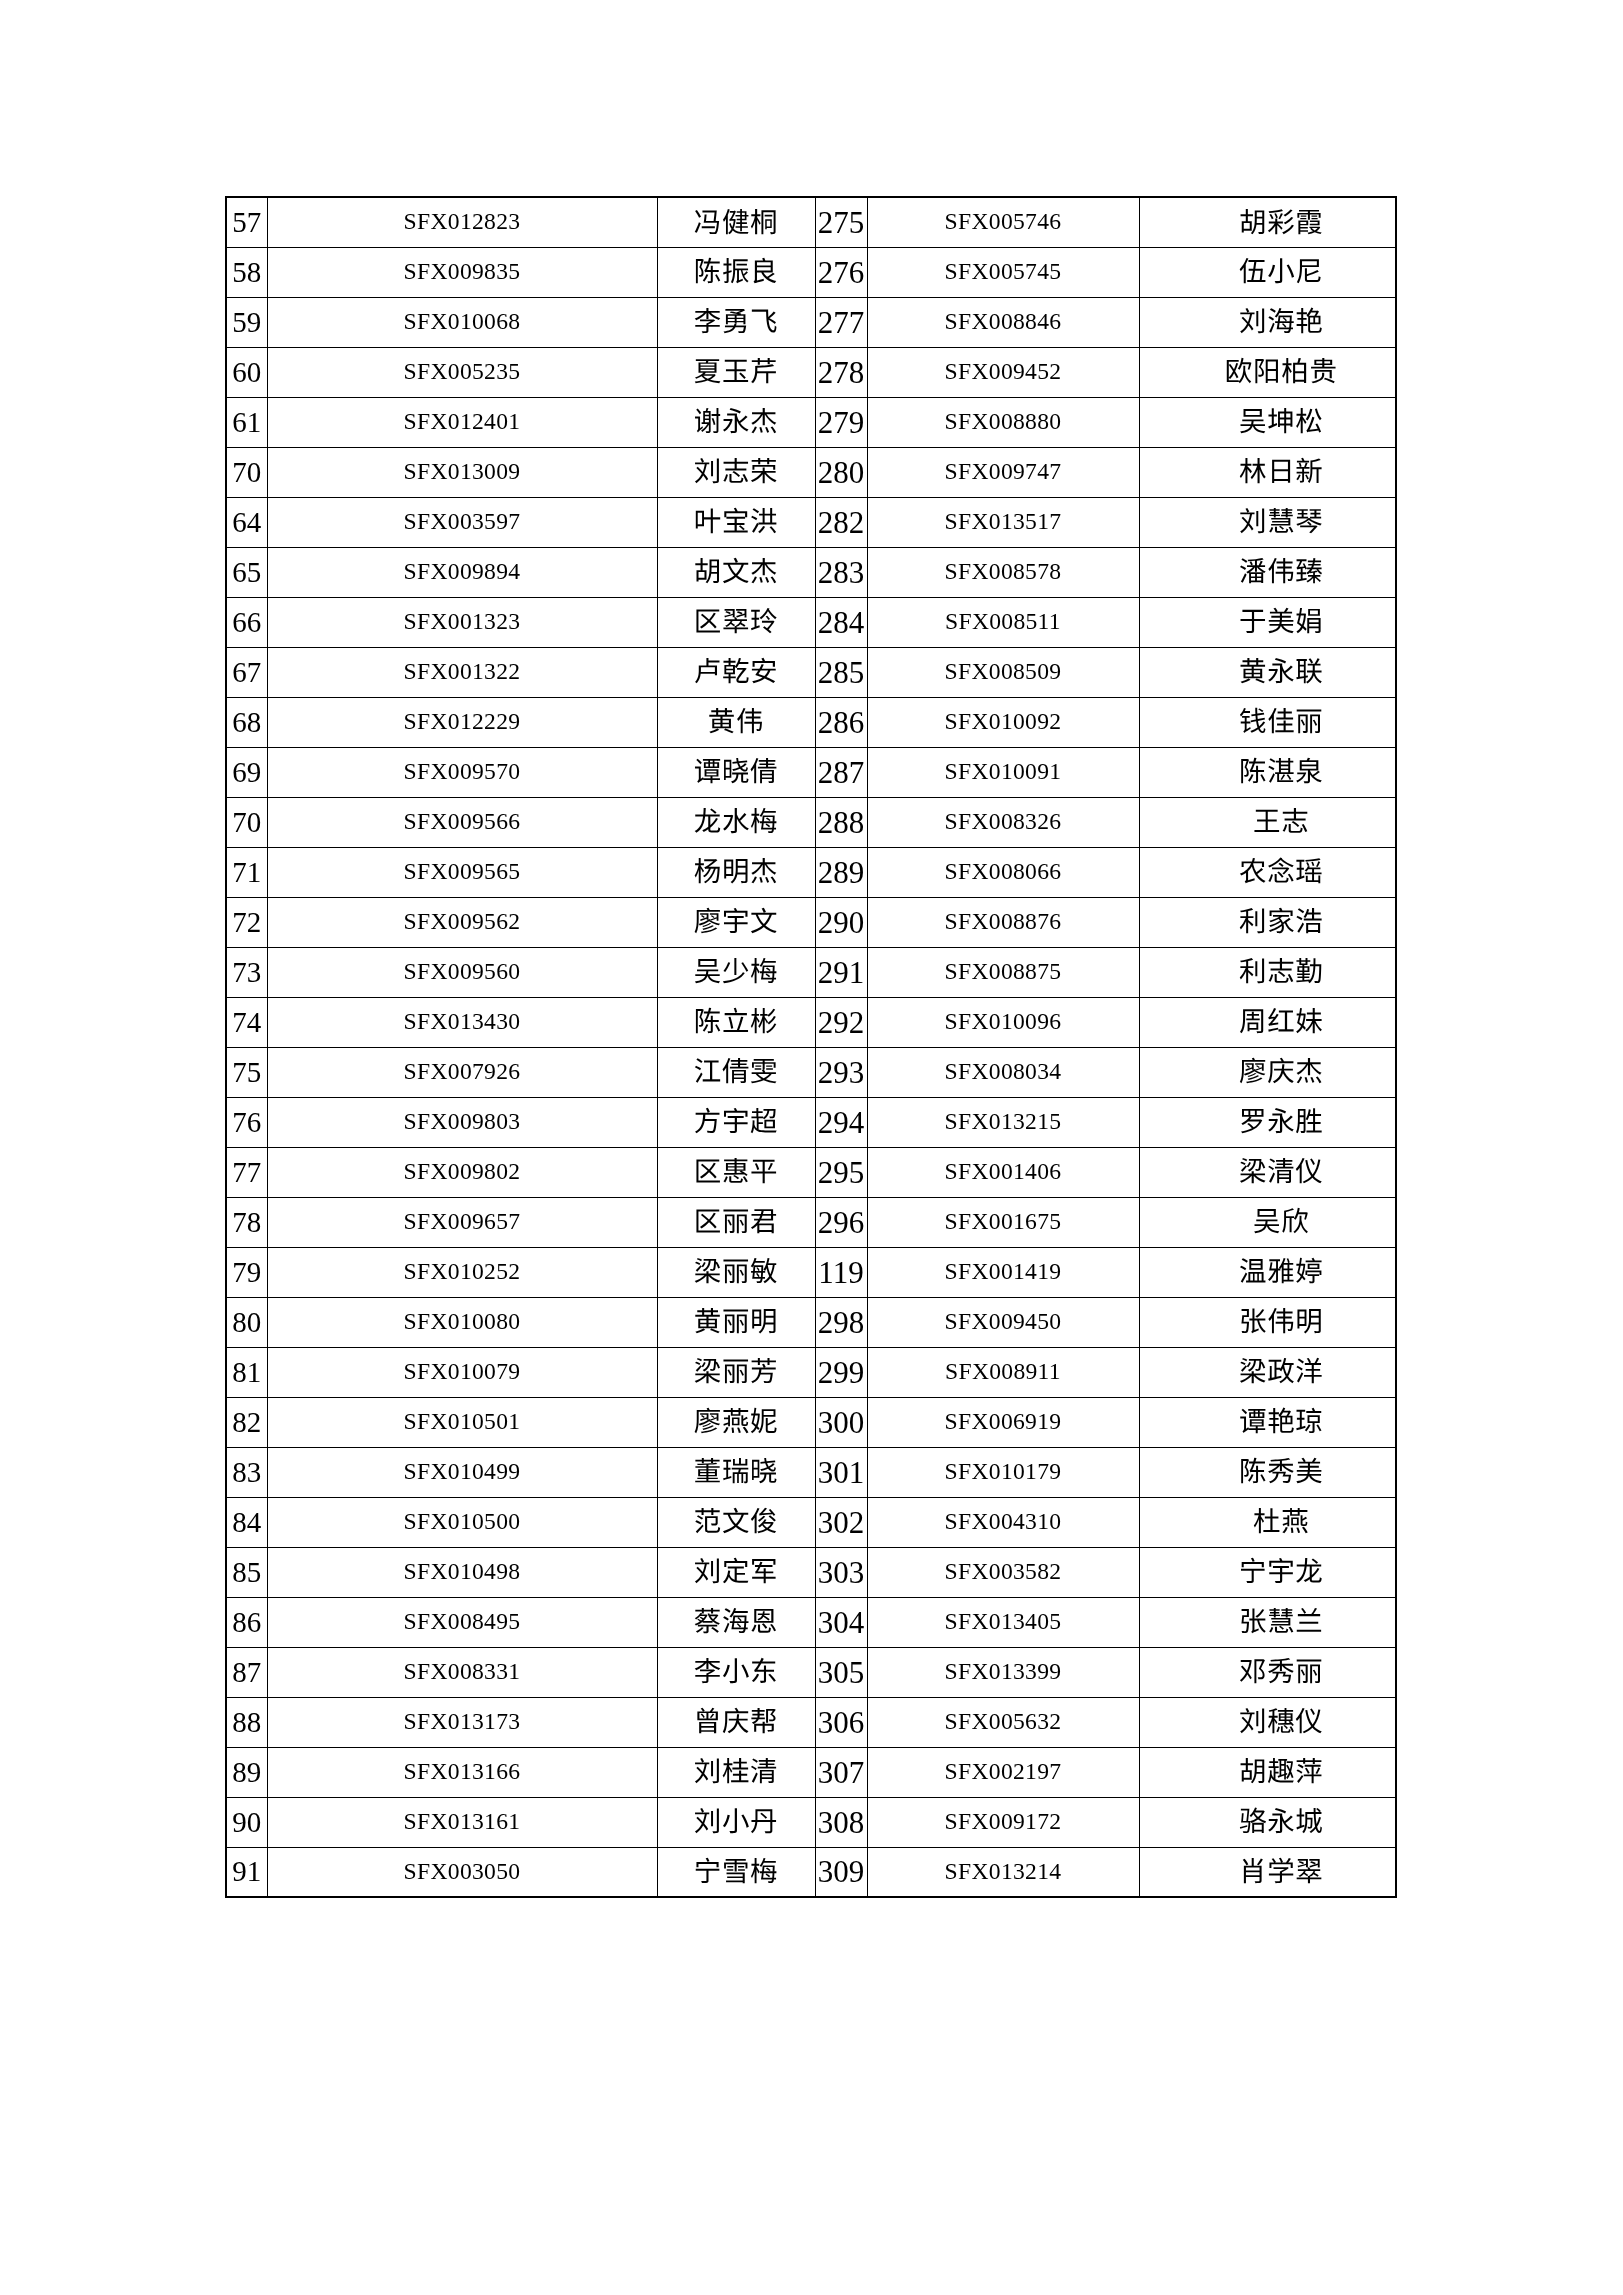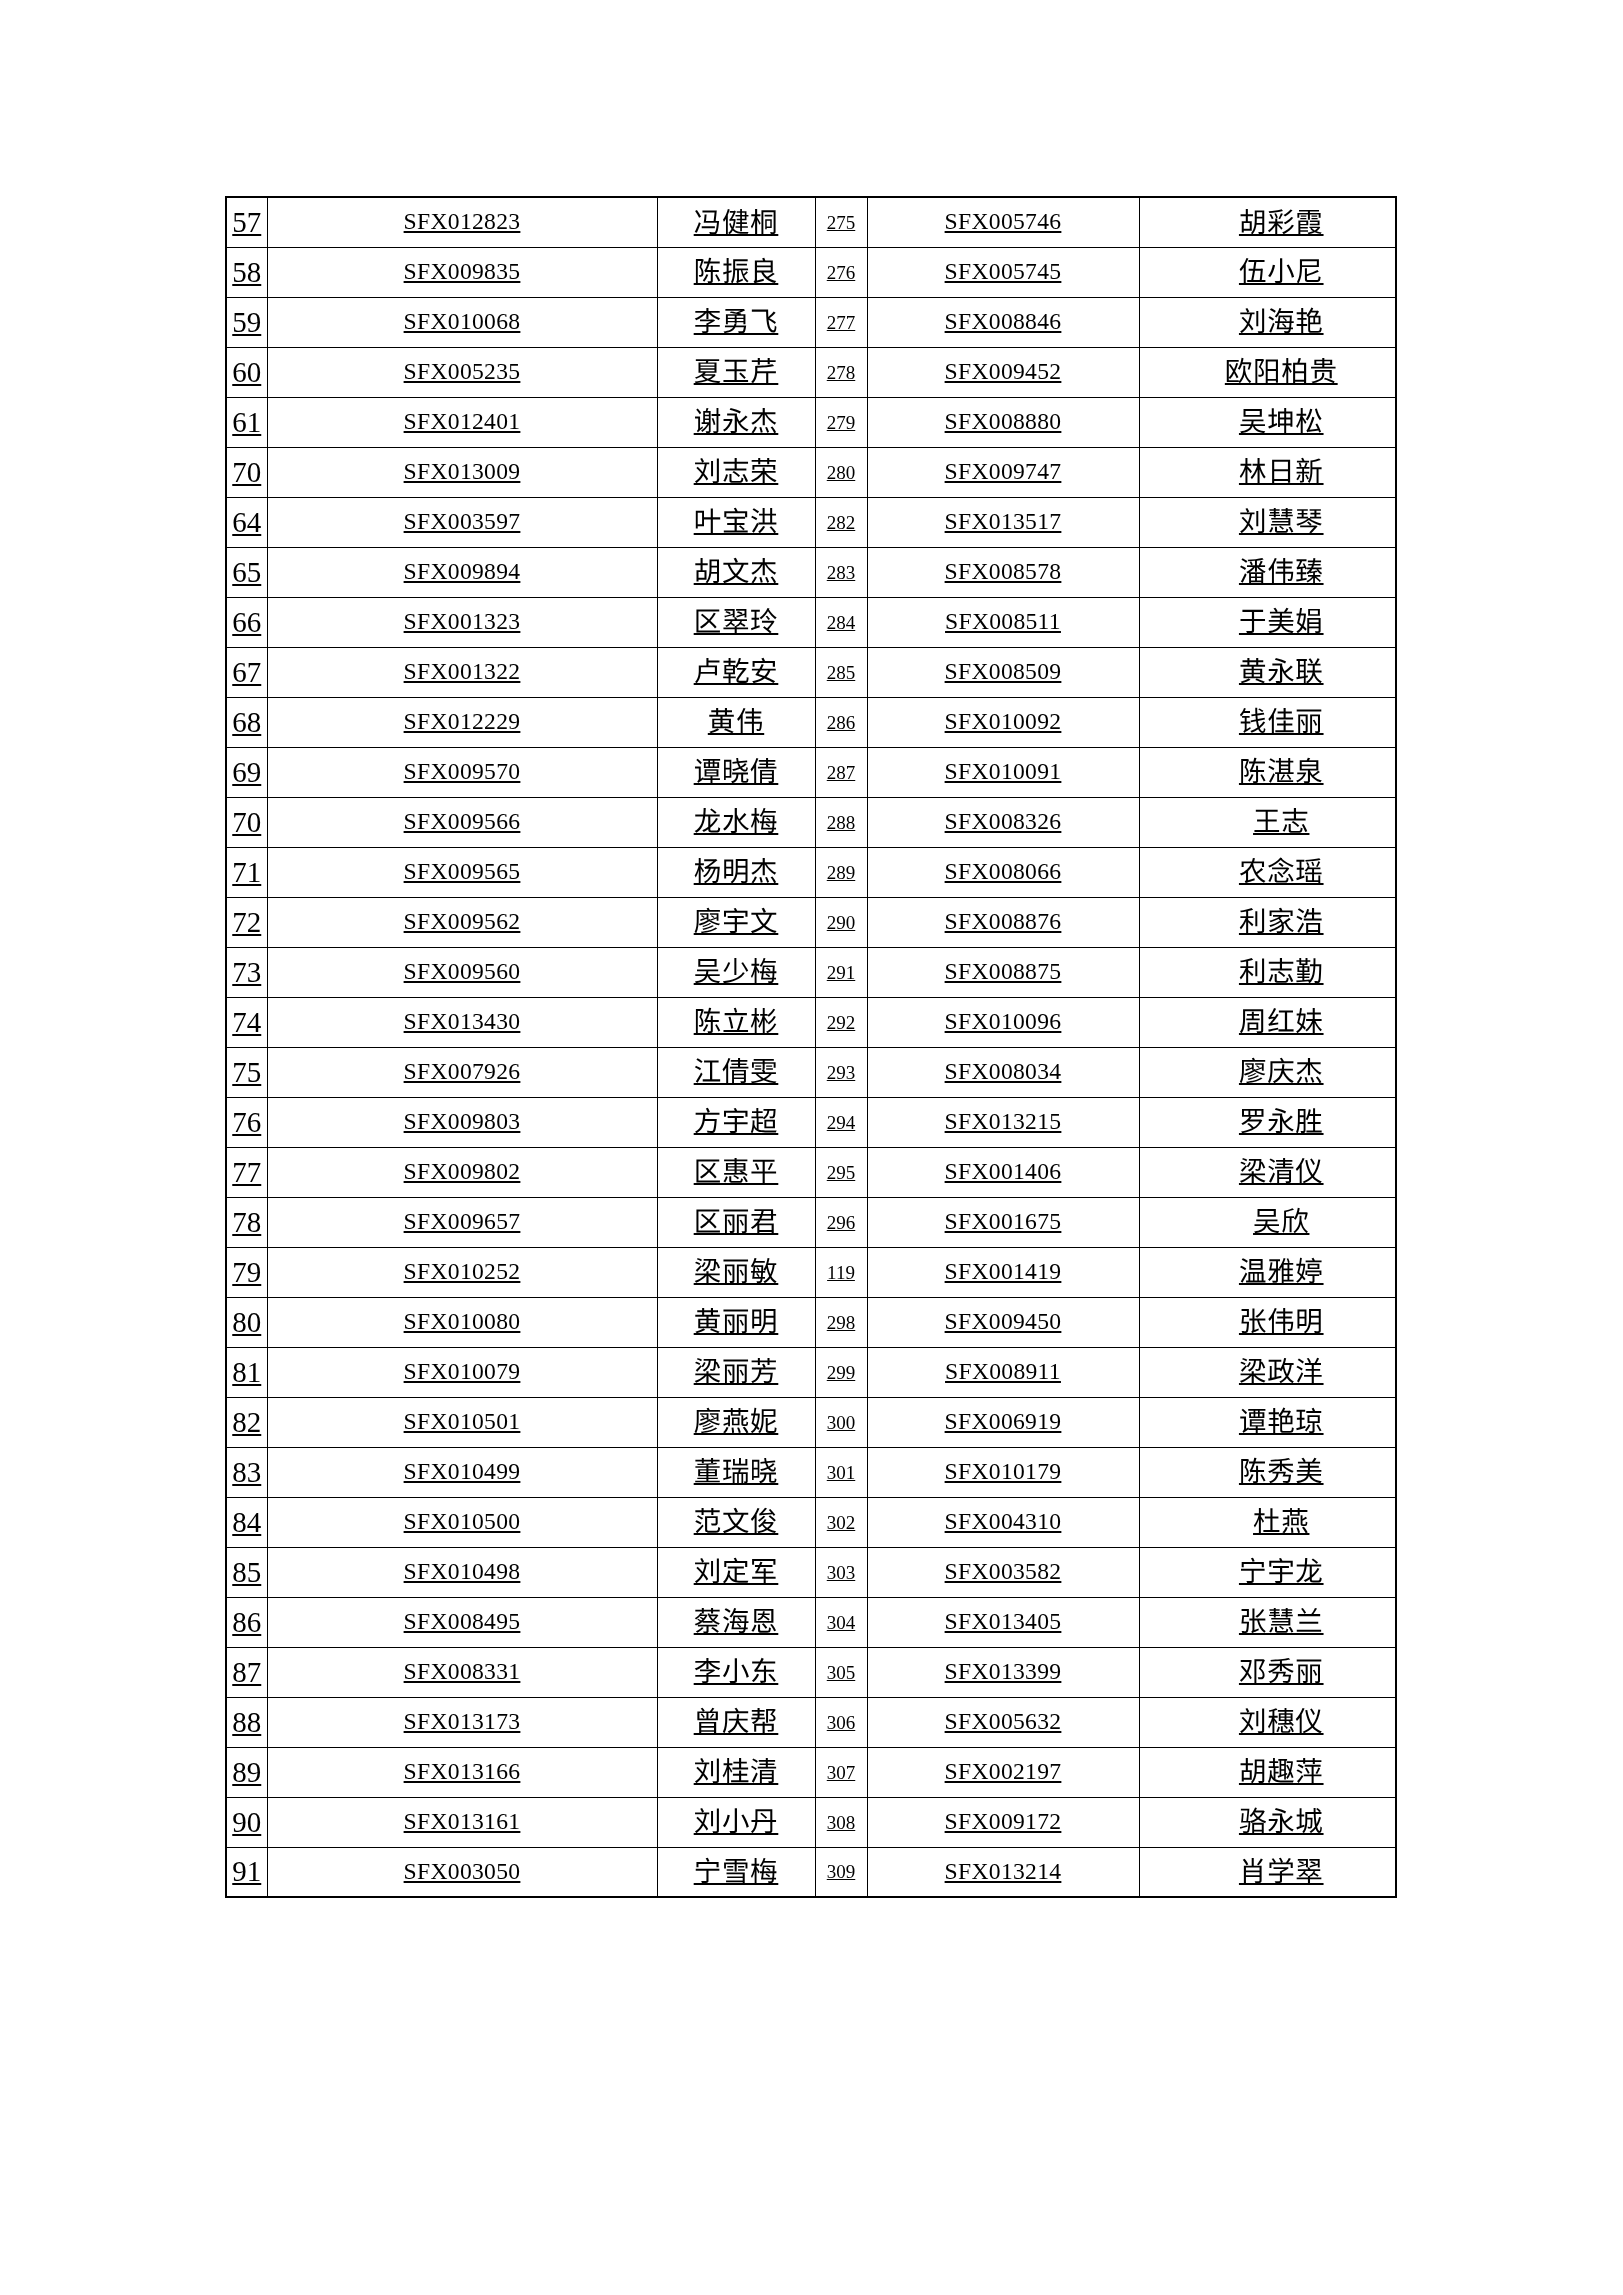--- a/index.html
+++ b/index.html
@@ -33,21 +33,20 @@
     left: 225px;
     top: 196px;
     width: 1169px;
   }
 
   table#roster-table {
     border-collapse: collapse;
     table-layout: fixed;
     width: 1169px;
     border: 0;
-    text-decoration: underline;
   }
 
   table#roster-table td {
     border: 1.3px solid #000000;
     height: 50px;
     padding: 0;
     text-align: center;
     vertical-align: middle;
     line-height: 1;
     background: #ffffff;
@@ -63,21 +62,21 @@
   col.c-code2 { width: 272px; }
   col.c-name2 { width: 257px; }
 
   
   td.idx-cell {
     background: #bfbfbf;
     font-size: 29px;
     font-family: "Liberation Serif", "DejaVu Serif", serif;
   }
   td.idx-cell.right-idx {
-    font-size: 19px;
+    font-size: 31px;
   }
 
   td.code-cell {
     font-size: 23.6px;
     letter-spacing: 0.3px;
     font-family: "Liberation Serif", "DejaVu Serif", serif;
   }
 
   td.name-cell {
     font-size: 27.5px;

